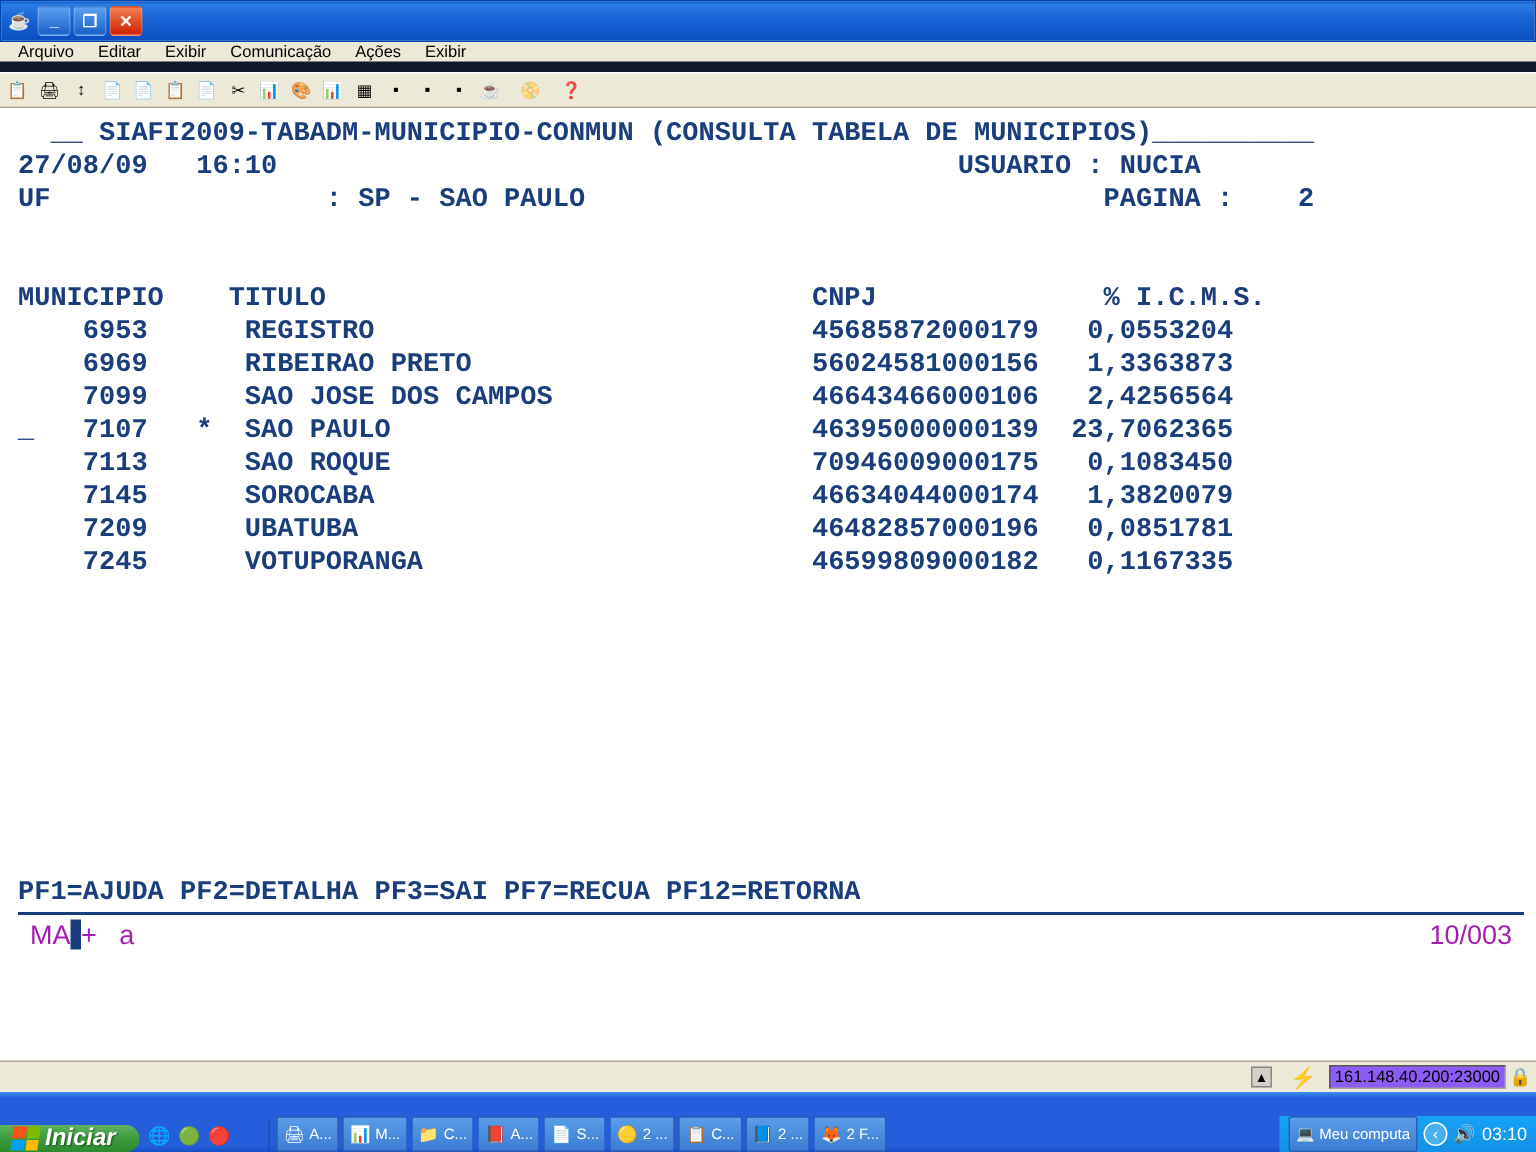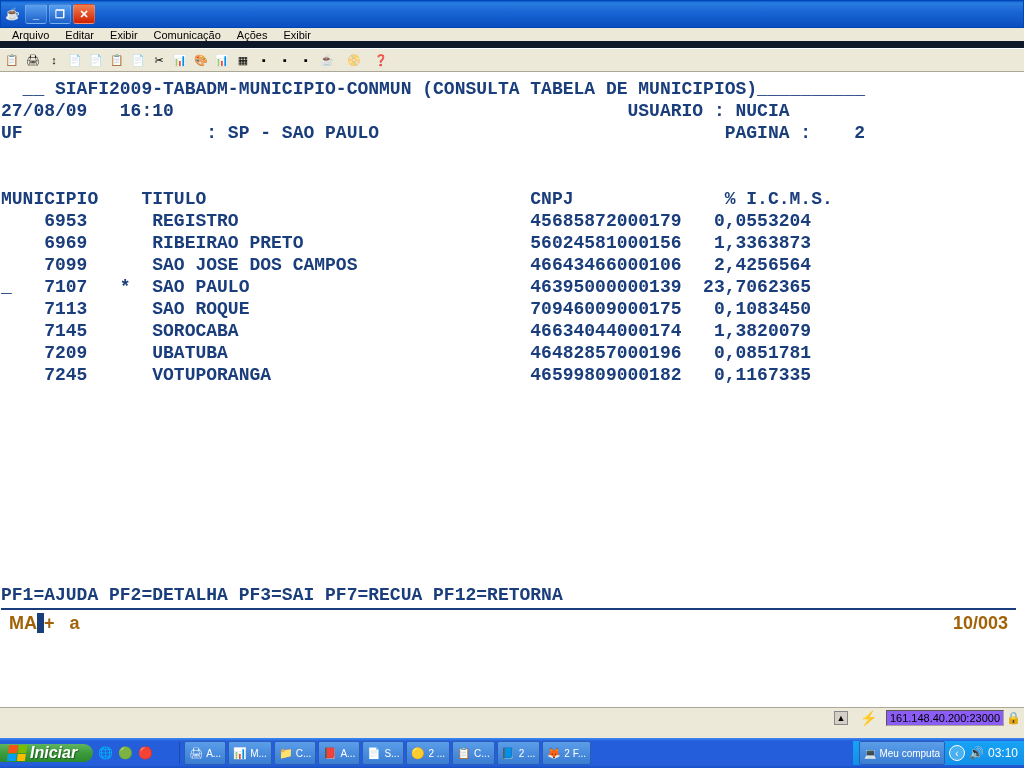--- a/index.html
+++ b/index.html
@@ -39,50 +39,50 @@
 .tb-sep { width:5px; }
 
 
 .term-wrap { background:#fff; height:655px; position:relative; }
 .term {
   font-family: "Courier New", monospace;
   font-size:18px;
   font-weight:bold;
   color:#1a3d7c;
   white-space:pre;
-  padding:6px 8px 0 1px;
+  padding:6px 8px 0 12px;
   letter-spacing:0px;
   line-height:22px;
 }
 .term .hr {
   border:none; border-top:2px solid #1a3d7c; margin:2px 0;
 }
 .status-ln { display:flex; justify-content:space-between;
-  font-family:"Courier New",monospace; font-size:18px; font-weight:bold;
-  color:#a16207; padding:0 8px; }
+  font-family:"Courier New",monospace; font-size:18px; font-weight:normal;
+  color:#a21caf; padding:0 8px; }
 .status-ln .cursor { background:#1a3d7c; color:#fff; padding:0 1px; }
 
 
 .oia { position:absolute; bottom:0; left:0; right:0; height:20px;
   background:#ece9d8; border-top:1px solid #aca899;
   display:flex; align-items:center; font-size:11px; padding:0 2px; }
 .oia .spacer { flex:1; }
 .oia .arrow { width:14px; height:14px; background:#d4d0c8;
   border:1px solid #888; display:flex; align-items:center;
   justify-content:center; font-size:9px; cursor:pointer; margin-right:4px;}
 .oia .conn-icon { width:30px; height:16px; display:flex; align-items:center;
   justify-content:center; font-size:14px; color:#003399; margin:0 2px; }
 .oia .ip { font-size:11px; background:#8b5cf6; border:1px inset #aca899;
   padding:1px 3px; margin-right:2px; }
 .oia .lock { width:16px; font-size:12px; text-align:center; }
 
 
-.taskbar { position:absolute; bottom:0; left:0; right:0; height:30px;
+.taskbar { position:absolute; bottom:0; left:0; right:0; height:40px;
   background:linear-gradient(to bottom,#3f8cf3 0%,#245edb 10%,#245edb 90%,#1750c5 100%);
-  display:flex; align-items:center; }
+  display:flex; align-items:flex-end; }
 .start {
   background:linear-gradient(to bottom,#5fb35f 0%,#3c9c3c 50%,#2b8a2b 100%);
   border-radius:0 10px 10px 0; color:#fff; font-weight:bold; font-style:italic;
   font-size:16px; display:flex; align-items:center; padding:0 16px 0 8px;
   cursor:pointer; font-family:"Tahoma"; text-shadow:1px 1px 1px #00000060;}
 .start .win-flag { width:18px; height:16px; margin-right:4px; display:grid;
   grid-template-columns:1fr 1fr; grid-template-rows:1fr 1fr; gap:1px;
   transform:skewX(-8deg); }
 .start .win-flag span:nth-child(1){background:#f65314;}
 .start .win-flag span:nth-child(2){background:#7cbb00;}

